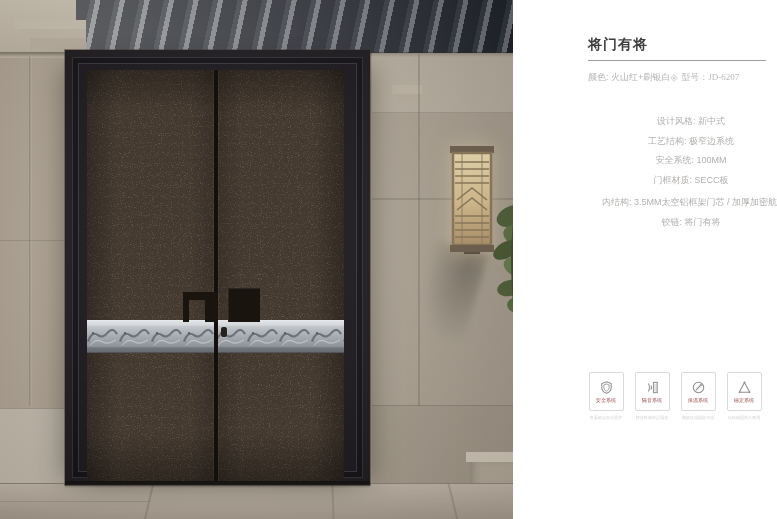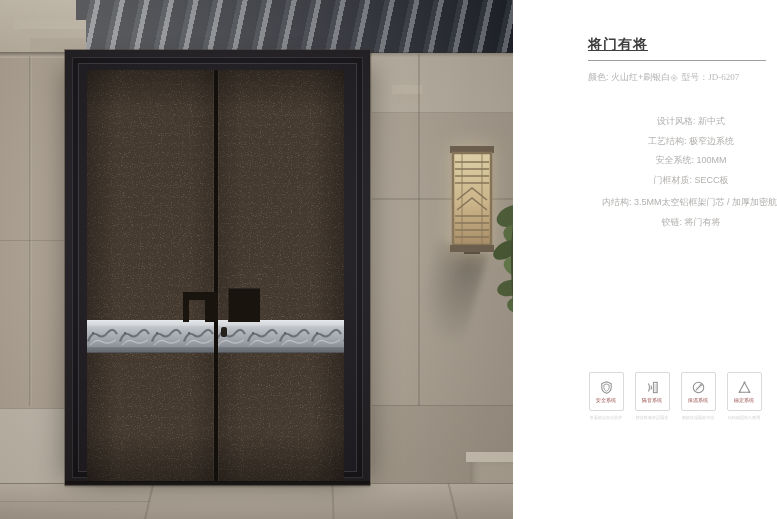--- a/index.html
+++ b/index.html
@@ -87,21 +87,21 @@
   .handle-right{position:absolute;left:141px;top:218px;width:32px;height:34px;z-index:5;background:#1a140f;
         box-shadow:inset 1px 1px 0 rgba(255,255,255,.08);}
   .lock-cyl{position:absolute;left:134px;top:257px;width:6px;height:10px;z-index:6;background:#24211c;
         border-radius:2px;box-shadow:0 0 2px rgba(255,255,255,.45);}
   .door-sill{position:absolute;left:65px;top:481px;width:305px;height:7px;z-index:2;
         background:linear-gradient(180deg,rgba(18,14,10,.8),rgba(18,14,10,0));}
 
   
   .panel{position:absolute;left:513px;top:0;width:264px;height:519px;background:#ffffff;}
   .panel-content{position:absolute;left:75px;top:0;width:178px;height:519px;}
-  .p-title{position:absolute;left:0;top:36px;font-size:14px;font-weight:bold;color:#3e3e3e;letter-spacing:1px;text-decoration:underline;}
+  .p-title{position:absolute;left:0;top:36px;font-size:14px;font-weight:bold;color:#3e3e3e;letter-spacing:1px;}
   .p-divider{position:absolute;left:0;top:60px;width:178px;height:1px;background:#9f9f9f;}
   .p-meta{position:absolute;left:0;top:71px;width:178px;display:flex;justify-content:flex-start;
         font-size:9px;color:#b3b3b3;}
   .p-model{display:flex;align-items:center;gap:3px;color:#bababa;font-family:Liberation Serif, serif;}
   .p-specs{position:absolute;left:0;top:98px;width:178px;margin:14px;padding:0;list-style:none;
         font-size:9px;color:#b2b0ae;text-align:center;}
   .p-specs li{height:19.6px;line-height:19.6px;white-space:nowrap;}
   .p-specs li.sp-gap{margin-top:3px;}
   .p-features{position:absolute;left:0;top:372px;display:flex;gap:10px;}
   .feature{width:36px;display:flex;flex-direction:column;align-items:center;}

